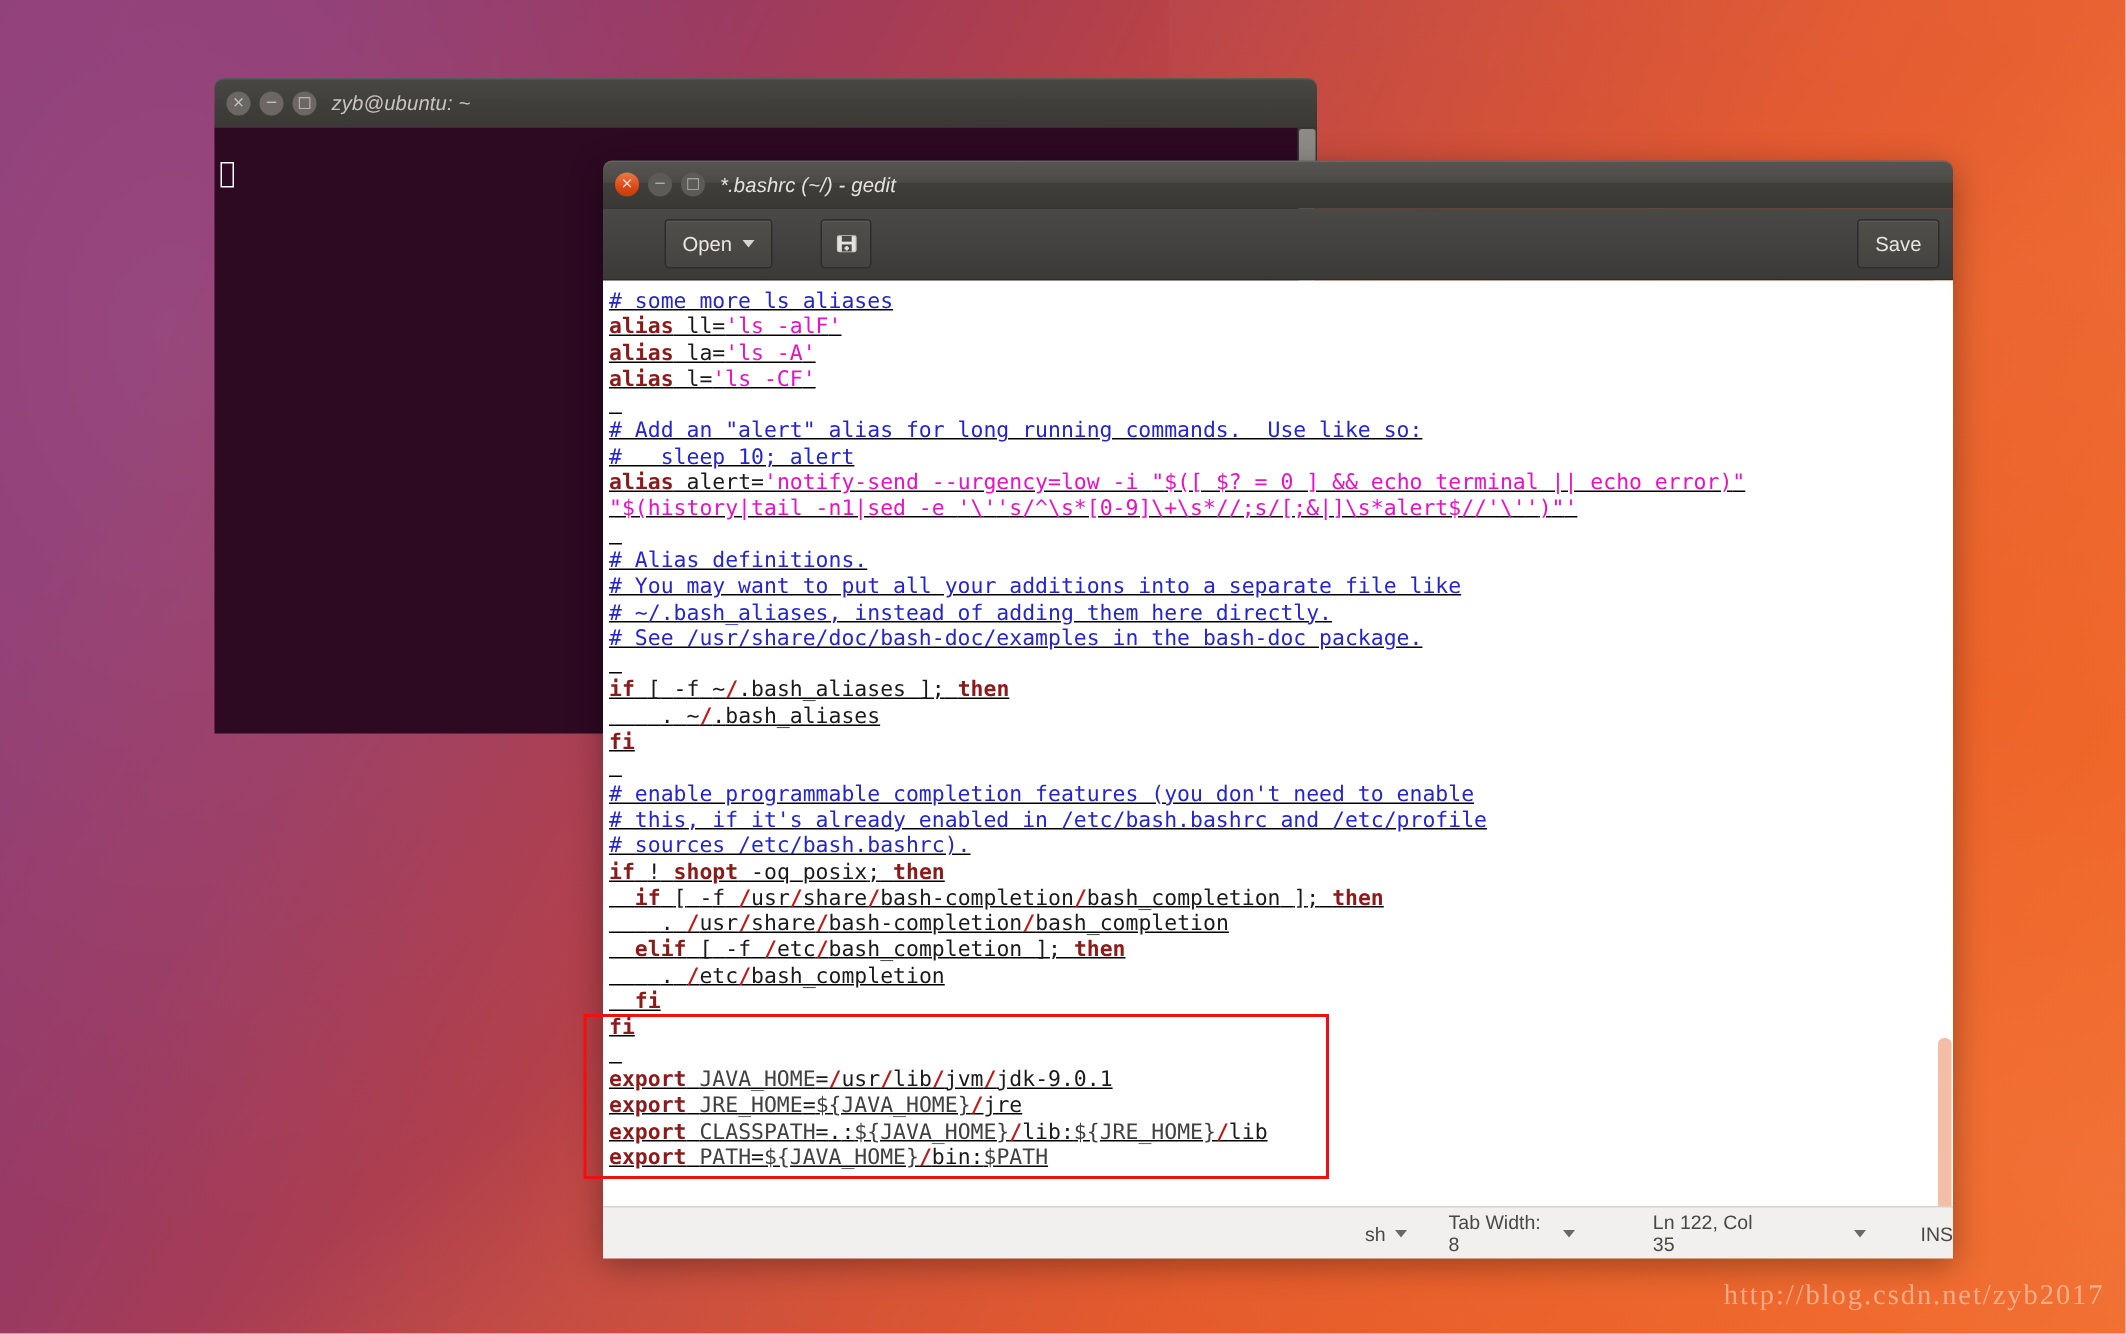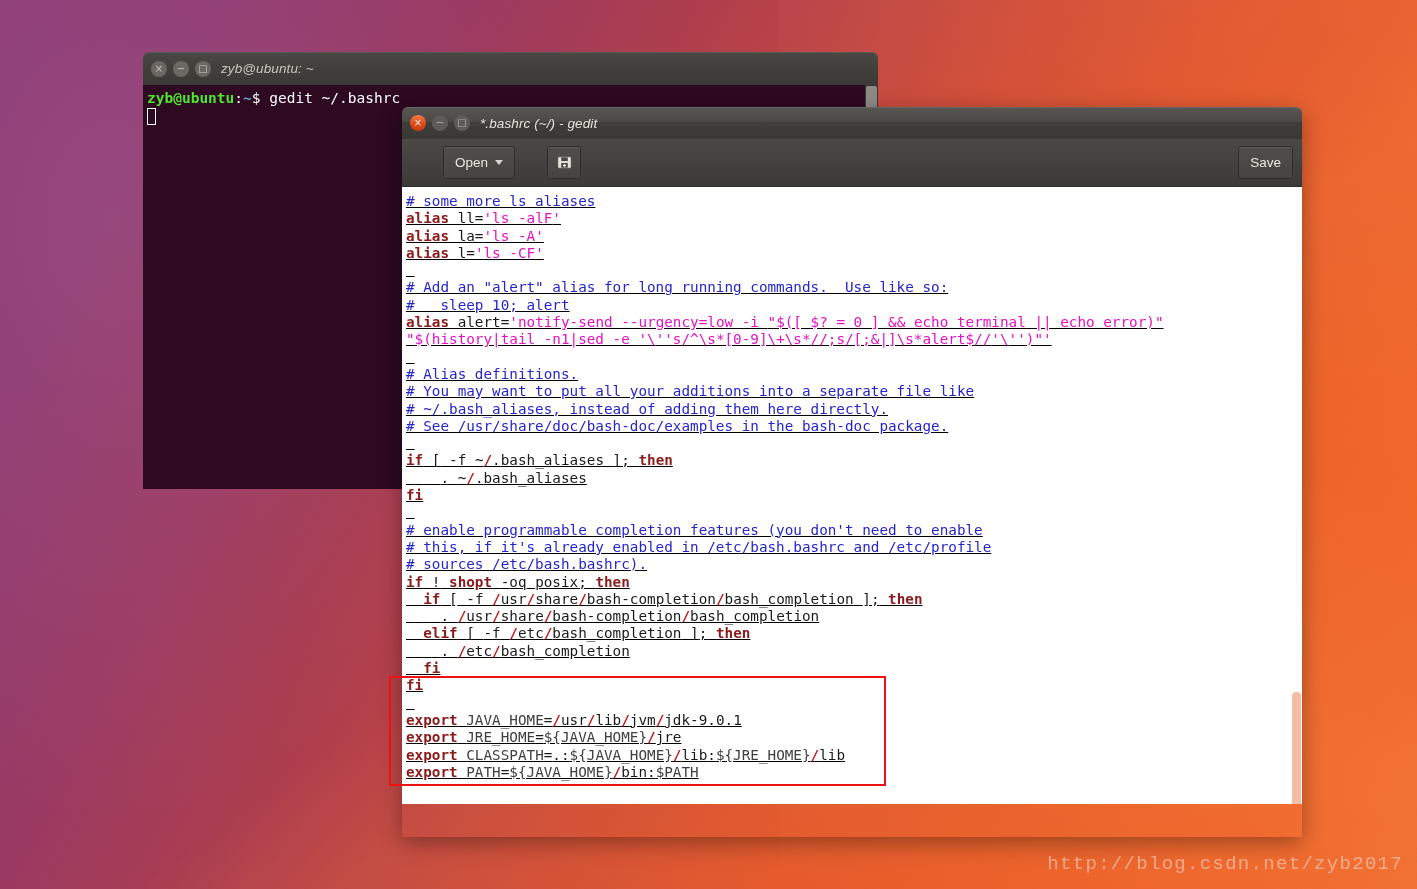--- a/index.html
+++ b/index.html
@@ -111,21 +111,21 @@
 
   
   #annotation{
     position:absolute;left:389px;top:676px;width:497px;height:110px;
     border:2.5px solid #ee1111;box-sizing:border-box;pointer-events:none;
   }
 
   
   #watermark{
     position:absolute;right:14px;bottom:14px;
-    font-family:Liberation Mono, monospace;font-size:19px;letter-spacing:1.3px;
+    font-family:Liberation Serif, serif;font-size:19px;letter-spacing:1.3px;
     color:rgba(255,255,255,0.44);
   }
 </style>
 </head>
 <body>
 
 <div id="desktop">
   <div class="sheen"></div>
   <div class="sheen2"></div>
 </div>
@@ -133,21 +133,20 @@
 <div class="win" id="terminal">
   <div class="titlebar">
     <div class="wbuttons">
       <div class="wbtn grey">×</div>
       <div class="wbtn grey">−</div>
       <div class="wbtn grey">□</div>
     </div>
     <div class="wtitle dim">zyb@ubuntu: ~</div>
   </div>
   <div id="term-body">
-    <div id="term-text"><span class="t-user">zyb@ubuntu</span><span class="t-colon">:</span><span class="t-path">~</span><span class="t-cmd">$ gedit ~/.bashrc</span></div>
     <div id="term-cursor"></div>
     <div id="term-scroll">
       <div id="term-thumb"></div>
     </div>
   </div>
 </div>
 
 <div class="win" id="gedit">
   <div class="titlebar">
     <div class="wbuttons">
@@ -177,17 +176,36 @@
     </div>
   </div>
 
   <div id="gedit-view">
     <div id="code"><div><span class="cm"># some more ls aliases</span></div><div><span class="pl"></span><span class="kw">alias</span><span class="pl"> ll=</span><span class="st">'</span><span class="st">ls -alF</span><span class="st">'</span></div><div><span class="pl"></span><span class="kw">alias</span><span class="pl"> la=</span><span class="st">'</span><span class="st">ls -A</span><span class="st">'</span></div><div><span class="pl"></span><span class="kw">alias</span><span class="pl"> l=</span><span class="st">'</span><span class="st">ls -CF</span><span class="st">'</span></div><div>&nbsp;</div><div><span class="cm"># Add an "alert" alias for long running commands.  Use like so:</span></div><div><span class="cm">#   sleep 10; alert</span></div><div><span class="pl"></span><span class="kw">alias</span><span class="pl"> alert=</span><span class="st">'</span><span class="st">notify-send --urgency=low -i </span><span class="st">"</span><span class="st">$([ $? = 0 ] &amp;&amp; echo terminal || echo error)</span><span class="st">"</span></div><div><span class="st">"</span><span class="st">$(history|tail -n1|sed -e </span><span class="st">'</span><span class="st">\</span><span class="st">'</span><span class="st">'</span><span class="st">s/^\s*[0-9]\+\s*//;s/[;&amp;|]\s*alert$//</span><span class="st">'</span><span class="st">\</span><span class="st">'</span><span class="st">'</span><span class="st">)</span><span class="st">"</span><span class="st">'</span></div><div>&nbsp;</div><div><span class="cm"># Alias definitions.</span></div><div><span class="cm"># You may want to put all your additions into a separate file like</span></div><div><span class="cm"># ~/.bash_aliases, instead of adding them here directly.</span></div><div><span class="cm"># See /usr/share/doc/bash-doc/examples in the bash-doc package.</span></div><div>&nbsp;</div><div><span class="pl"></span><span class="kw">if</span><span class="pl"> </span><span class="pl">[</span><span class="pl"> </span><span class="pl">-</span><span class="pl">f</span><span class="pl"> </span><span class="pl">~</span><span class="sl">/</span><span class="pl">.</span><span class="pl">bash_aliases</span><span class="pl"> </span><span class="pl">]</span><span class="pl">;</span><span class="pl"> </span><span class="kw">then</span></div><div><span class="pl"> </span><span class="pl"> </span><span class="pl"> </span><span class="pl"> </span><span class="pl">.</span><span class="pl"> </span><span class="pl">~</span><span class="sl">/</span><span class="pl">.</span><span class="pl">bash_aliases</span></div><div><span class="pl"></span><span class="kw">fi</span></div><div>&nbsp;</div><div><span class="cm"># enable programmable completion features (you don't need to enable</span></div><div><span class="cm"># this, if it's already enabled in /etc/bash.bashrc and /etc/profile</span></div><div><span class="cm"># sources /etc/bash.bashrc).</span></div><div><span class="pl"></span><span class="kw">if</span><span class="pl"> </span><span class="pl">!</span><span class="pl"> </span><span class="kw">shopt</span><span class="pl"> </span><span class="pl">-</span><span class="pl">oq</span><span class="pl"> </span><span class="pl">posix</span><span class="pl">;</span><span class="pl"> </span><span class="kw">then</span></div><div><span class="pl">  </span><span class="kw">if</span><span class="pl"> </span><span class="pl">[</span><span class="pl"> </span><span class="pl">-</span><span class="pl">f</span><span class="pl"> </span><span class="sl">/</span><span class="pl">usr</span><span class="sl">/</span><span class="pl">share</span><span class="sl">/</span><span class="pl">bash-completion</span><span class="sl">/</span><span class="pl">bash_completion</span><span class="pl"> </span><span class="pl">]</span><span class="pl">;</span><span class="pl"> </span><span class="kw">then</span></div><div><span class="pl"> </span><span class="pl"> </span><span class="pl"> </span><span class="pl"> </span><span class="pl">.</span><span class="pl"> </span><span class="sl">/</span><span class="pl">usr</span><span class="sl">/</span><span class="pl">share</span><span class="sl">/</span><span class="pl">bash-completion</span><span class="sl">/</span><span class="pl">bash_completion</span></div><div><span class="pl">  </span><span class="kw">elif</span><span class="pl"> </span><span class="pl">[</span><span class="pl"> </span><span class="pl">-</span><span class="pl">f</span><span class="pl"> </span><span class="sl">/</span><span class="pl">etc</span><span class="sl">/</span><span class="pl">bash_completion</span><span class="pl"> </span><span class="pl">]</span><span class="pl">;</span><span class="pl"> </span><span class="kw">then</span></div><div><span class="pl"> </span><span class="pl"> </span><span class="pl"> </span><span class="pl"> </span><span class="pl">.</span><span class="pl"> </span><span class="sl">/</span><span class="pl">etc</span><span class="sl">/</span><span class="pl">bash_completion</span></div><div><span class="pl">  </span><span class="kw">fi</span></div><div><span class="pl"></span><span class="kw">fi</span></div><div>&nbsp;</div><div><span class="pl"></span><span class="kw">export</span><span class="pl"> </span><span class="vr">JAVA_HOME</span><span class="pl">=</span><span class="sl">/</span><span class="pl">usr</span><span class="sl">/</span><span class="pl">lib</span><span class="sl">/</span><span class="pl">jvm</span><span class="sl">/</span><span class="pl">jdk-9.0.1</span></div><div><span class="pl"></span><span class="kw">export</span><span class="pl"> </span><span class="vr">JRE_HOME</span><span class="pl">=</span><span class="vr">${JAVA_HOME}</span><span class="sl">/</span><span class="pl">jre</span></div><div><span class="pl"></span><span class="kw">export</span><span class="pl"> </span><span class="vr">CLASSPATH</span><span class="pl">=</span><span class="pl">.</span><span class="pl">:</span><span class="vr">${JAVA_HOME}</span><span class="sl">/</span><span class="pl">lib</span><span class="pl">:</span><span class="vr">${JRE_HOME}</span><span class="sl">/</span><span class="pl">lib</span></div><div><span class="pl"></span><span class="kw">export</span><span class="pl"> </span><span class="vr">PATH</span><span class="pl">=</span><span class="vr">${JAVA_HOME}</span><span class="sl">/</span><span class="pl">bin</span><span class="pl">:</span><span class="vr">$PATH</span></div></div>
     <div id="gedit-scroll">
       <div id="gedit-thumb"></div>
     </div>
   </div>
 
+  <div id="gedit-status">
+    <div class="st-item" style="margin-left:508px;">
+      <span>sh</span>
+      <span class="st-caret"></span>
+    </div>
+    <div class="st-item" style="margin-left:28px;">
+      <span>Tab Width: 8</span>
+      <span class="st-caret"></span>
+    </div>
+    <div class="st-item" style="margin-left:52px;">
+      <span>Ln 122, Col 35</span>
+    </div>
+    <div class="st-item" style="margin-left:52px;">
+      <span class="st-caret"></span>
+    </div>
+    <div class="st-item" style="margin-left:36px;">
+      <span>INS</span>
+    </div>
+  </div>
 </div>
 
 <div id="annotation"></div>
 
 <div id="watermark">http://blog.csdn.net/zyb2017</div>
 
 </body></html>

